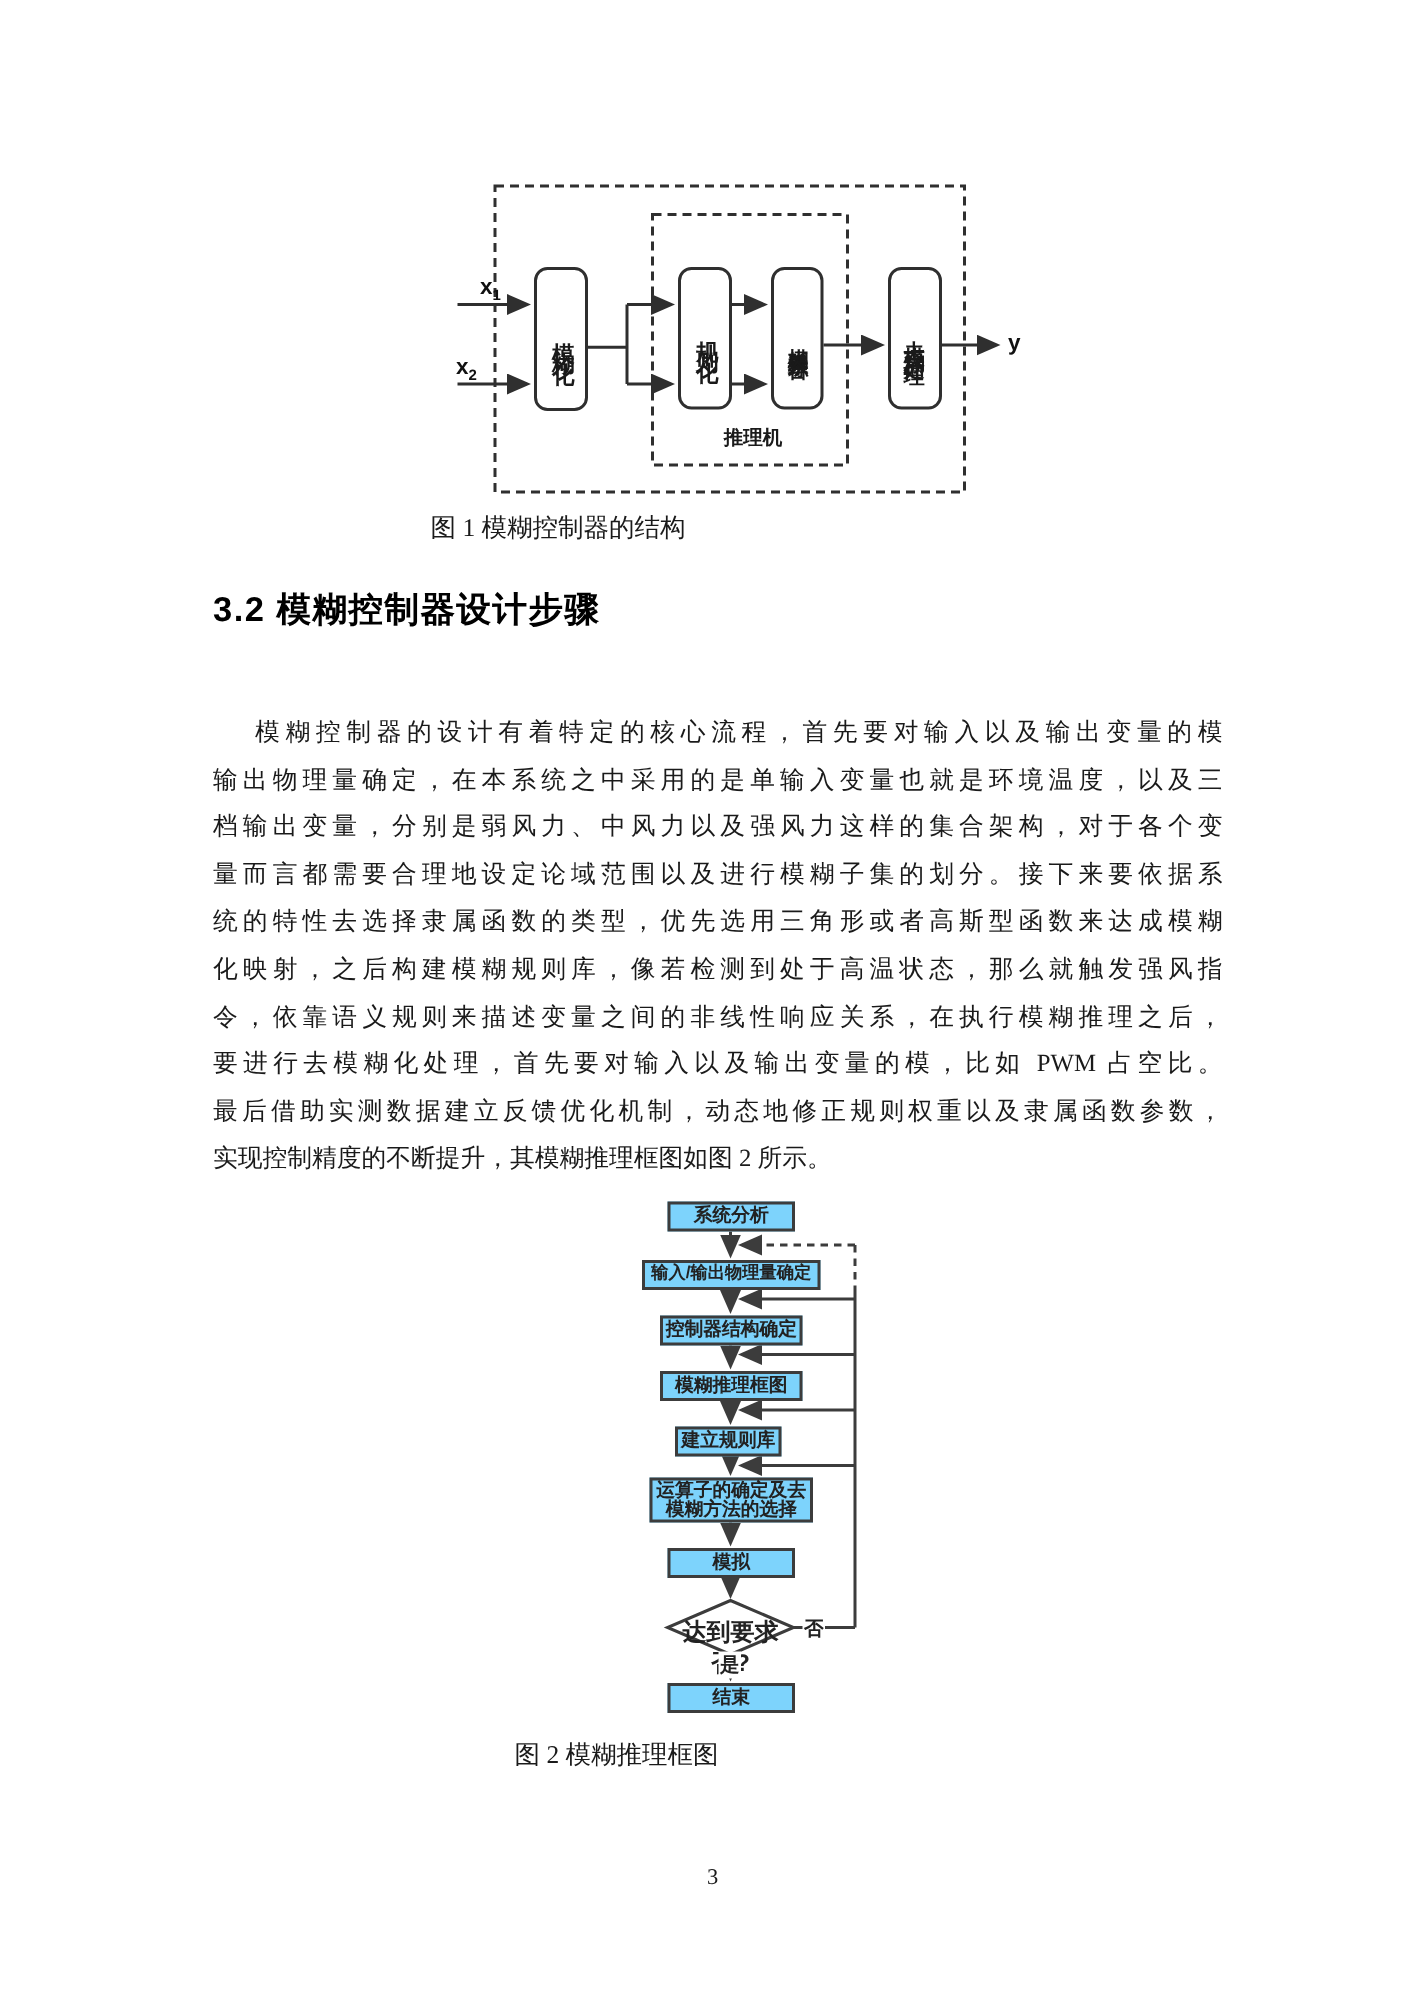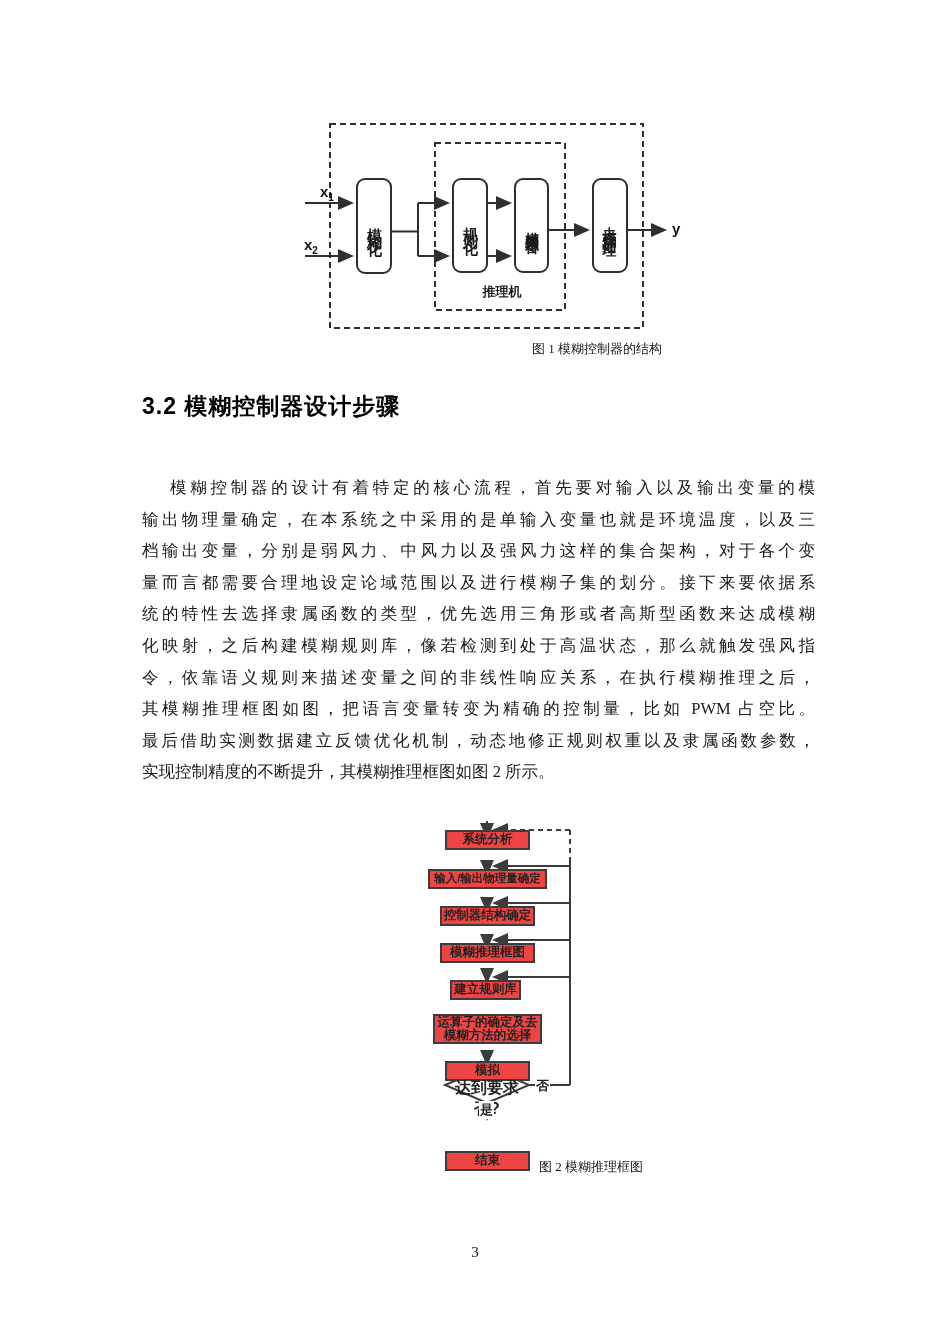--- a/index.html
+++ b/index.html
@@ -24,45 +24,45 @@
   .io-label{
     position:absolute;font-family:"Liberation Sans","DejaVu Sans",sans-serif;
     font-weight:bold;font-size:15px;color:#111;
   }
   .io-label sub{font-size:10px;}
   .engine-label{
     position:absolute;left:172px;top:168px;width:60px;text-align:center;
     font-family:"Liberation Sans","DejaVu Sans",sans-serif;font-size:13px;font-weight:700;
   }
   .fig-caption{
-    position:absolute;text-align:right;font-size:13px;color:#1a1a1a;
+    position:absolute;text-align:left;font-size:17px;color:#1a1a1a;
   }
   .fig1-caption{left:287px;top:340px;width:375px;}
   
   .heading{
     position:absolute;left:142px;top:391px;width:680px;
     font-family:"Liberation Sans","DejaVu Sans",sans-serif;
     font-weight:bold;font-size:23px;color:#000;letter-spacing:1px;
   }
   .para{position:absolute;left:142px;top:472px;width:673px;font-size:16.5px;}
   .para .pline{
     height:31.6px;line-height:31.6px;
     text-align:justify;text-align-last:justify;white-space:nowrap;
   }
   .para .pline.first{padding-left:28px;}
   .para .pline.last{text-align-last:left;}
   
   .fig2{position:absolute;left:393px;top:795px;width:200px;height:355px;}
   .fig2 svg{position:absolute;left:0;top:0;}
   .step{
-    position:absolute;box-sizing:border-box;background:#ef4444;
+    position:absolute;box-sizing:border-box;background:#7dd3fc;
     border:2px solid #3c3c3c;
     display:flex;align-items:center;justify-content:center;flex-direction:column;
     font-family:"Liberation Sans","DejaVu Sans",sans-serif;font-weight:600;
-    font-size:12.5px;color:#222;line-height:13.5px;margin-top:29px;
+    font-size:12.5px;color:#222;line-height:13.5px;
   }
   .step.small{font-size:11.5px;}
   .dtext{
     position:absolute;left:52px;top:283px;width:84px;text-align:center;
     font-family:"Liberation Sans","DejaVu Sans",sans-serif;font-weight:600;
     font-size:16px;color:#222;
   }
   .branch-label{
     position:absolute;background:#fff;padding:0 1px;
     font-family:"Liberation Sans","DejaVu Sans",sans-serif;font-weight:600;
@@ -131,21 +131,21 @@
   <div class="heading">3.2 模糊控制器设计步骤</div>
 
   <div class="para">
     <div class="pline first">模糊控制器的设计有着特定的核心流程，首先要对输入以及输出变量的模</div>
     <div class="pline">输出物理量确定，在本系统之中采用的是单输入变量也就是环境温度，以及三</div>
     <div class="pline">档输出变量，分别是弱风力、中风力以及强风力这样的集合架构，对于各个变</div>
     <div class="pline">量而言都需要合理地设定论域范围以及进行模糊子集的划分。接下来要依据系</div>
     <div class="pline">统的特性去选择隶属函数的类型，优先选用三角形或者高斯型函数来达成模糊</div>
     <div class="pline">化映射，之后构建模糊规则库，像若检测到处于高温状态，那么就触发强风指</div>
     <div class="pline">令，依靠语义规则来描述变量之间的非线性响应关系，在执行模糊推理之后，</div>
-    <div class="pline">其模糊推理框图如图，把语言变量转变为精确的控制量，比如 PWM 占空比。</div>
+    <div class="pline">要进行去模糊化处理，首先要对输入以及输出变量的模，比如 PWM 占空比。</div>
     <div class="pline">最后借助实测数据建立反馈优化机制，动态地修正规则权重以及隶属函数参数，</div>
     <div class="pline last">实现控制精度的不断提升，其模糊推理框图如图 2 所示。</div>
   </div>
 
   <div class="fig2">
     <svg width="200" height="355" viewBox="0 0 200 355">
       <defs>
         <marker id="ah2" markerWidth="9" markerHeight="8" refX="6.5" refY="3.5" orient="auto">
           <path d="M0,0 L8,3.5 L0,7 z" fill="#3c3c3c"></path>
         </marker>

